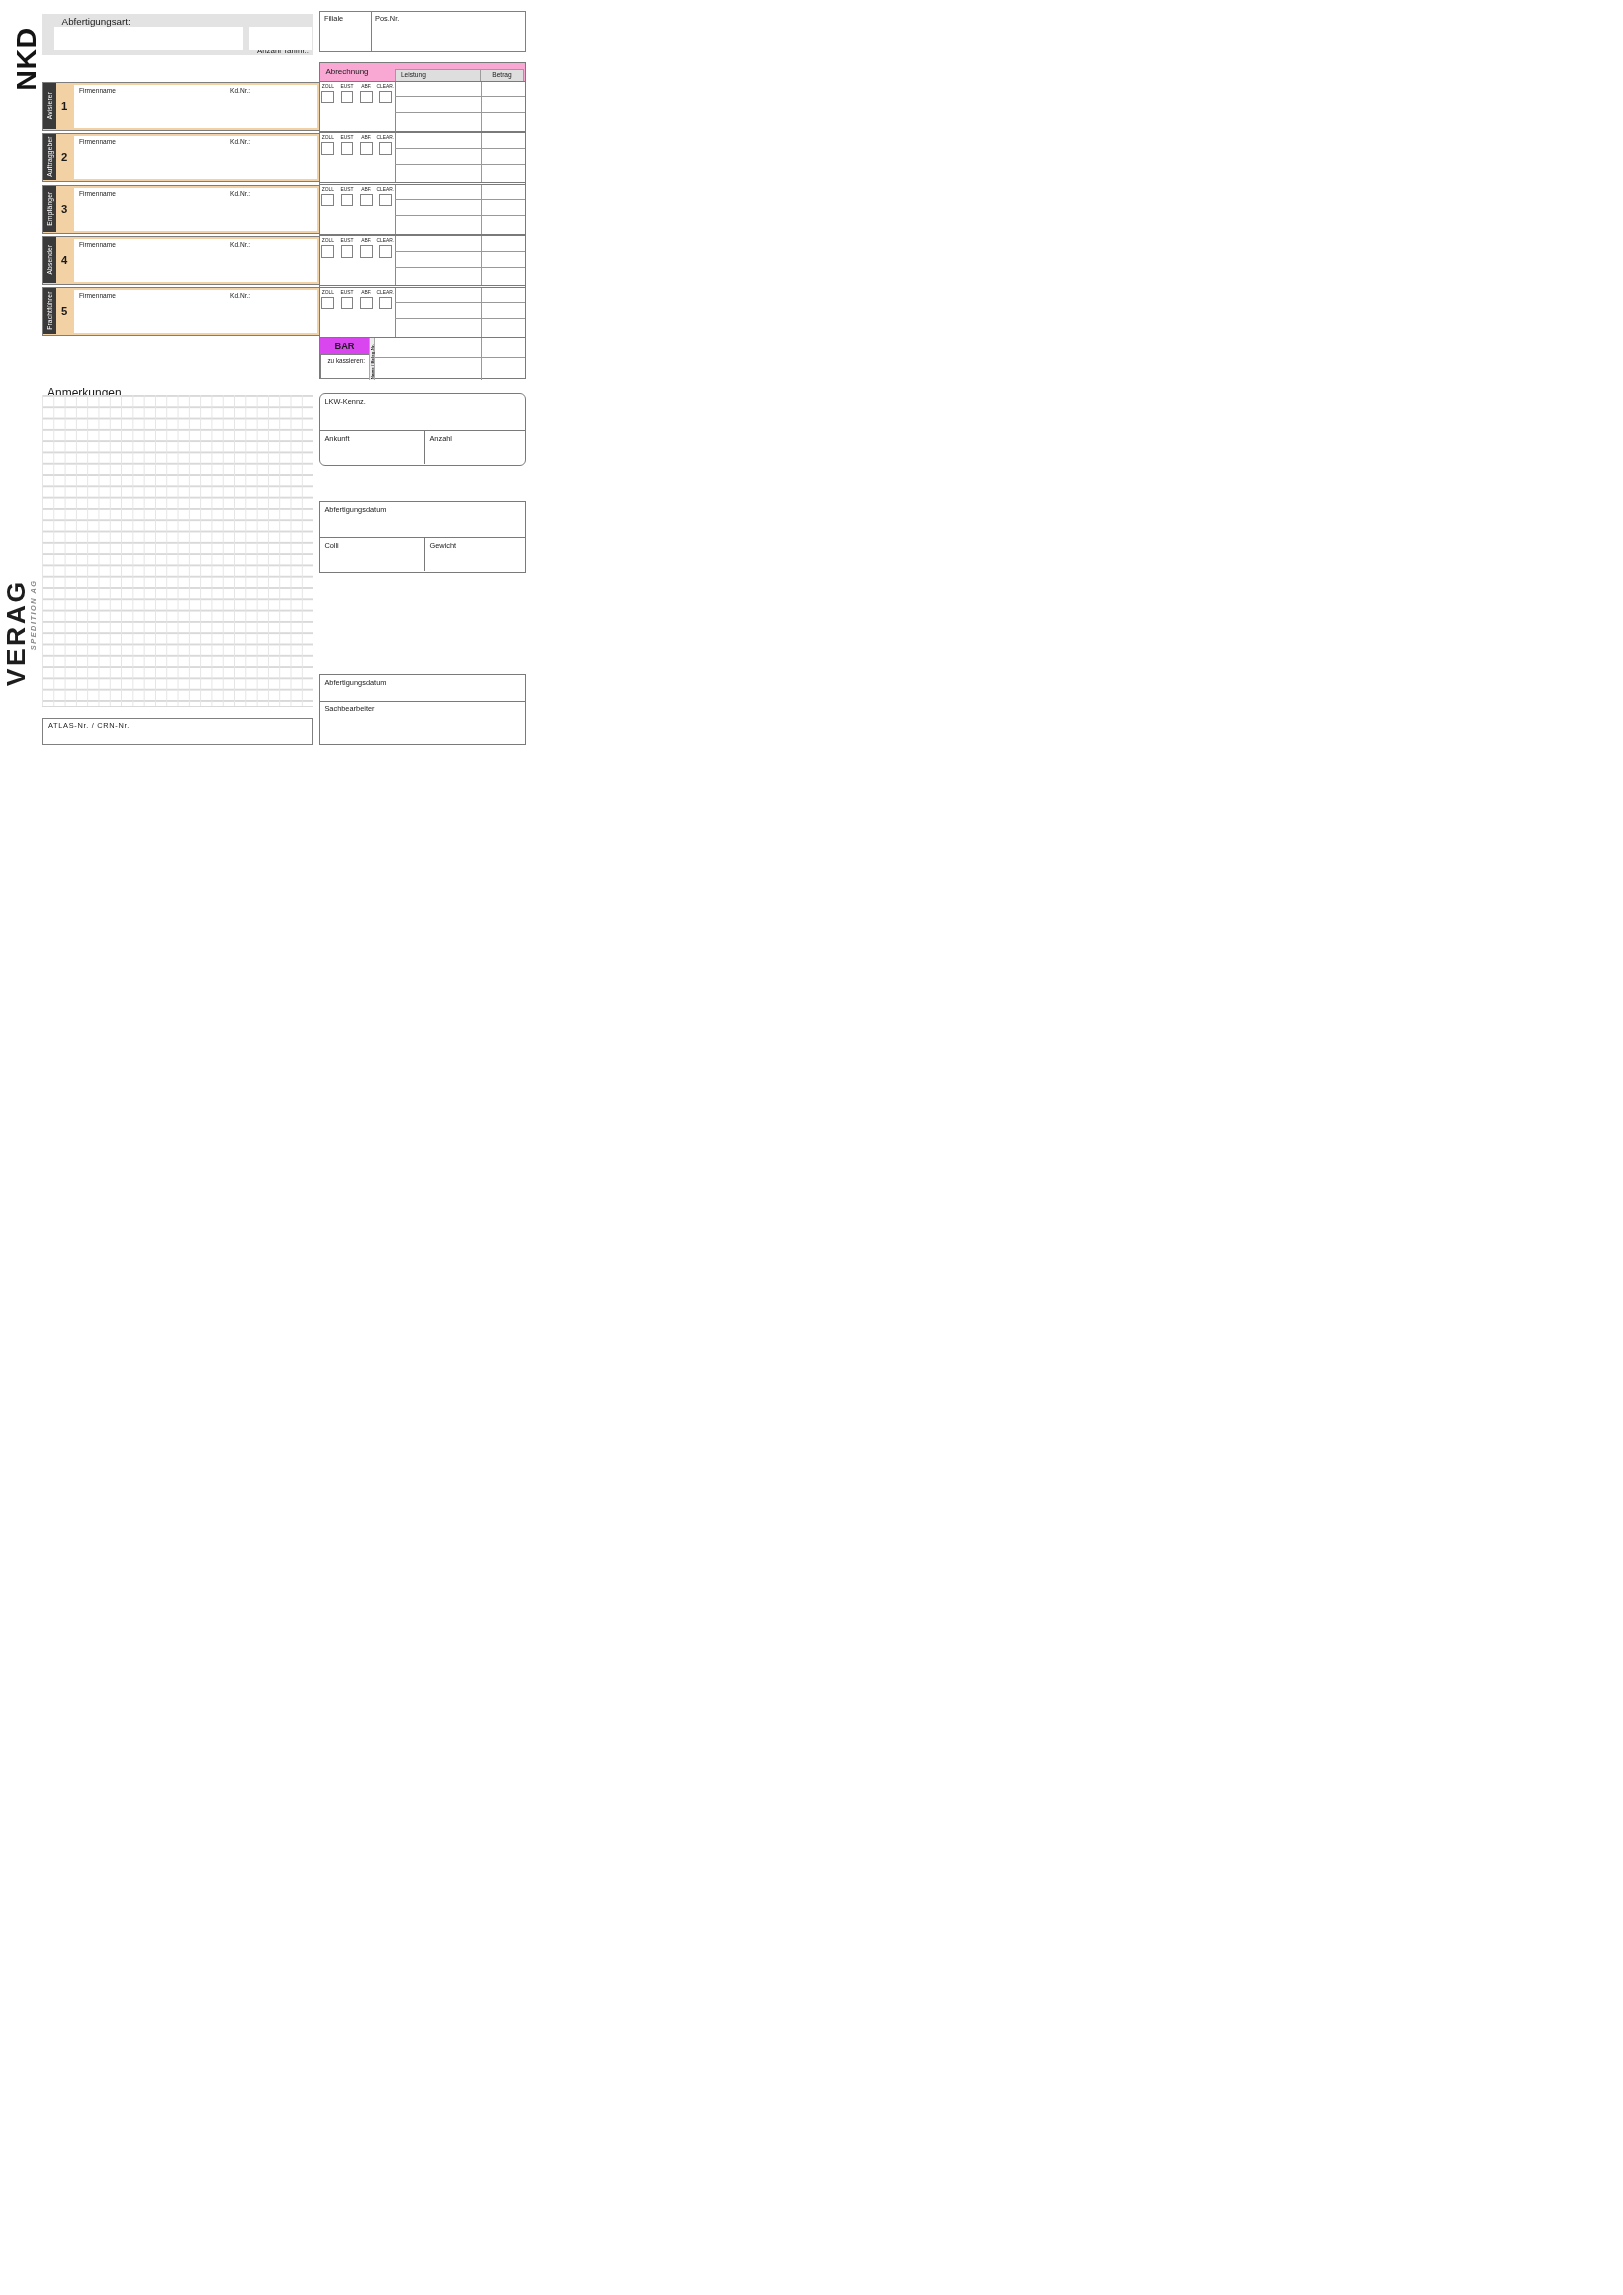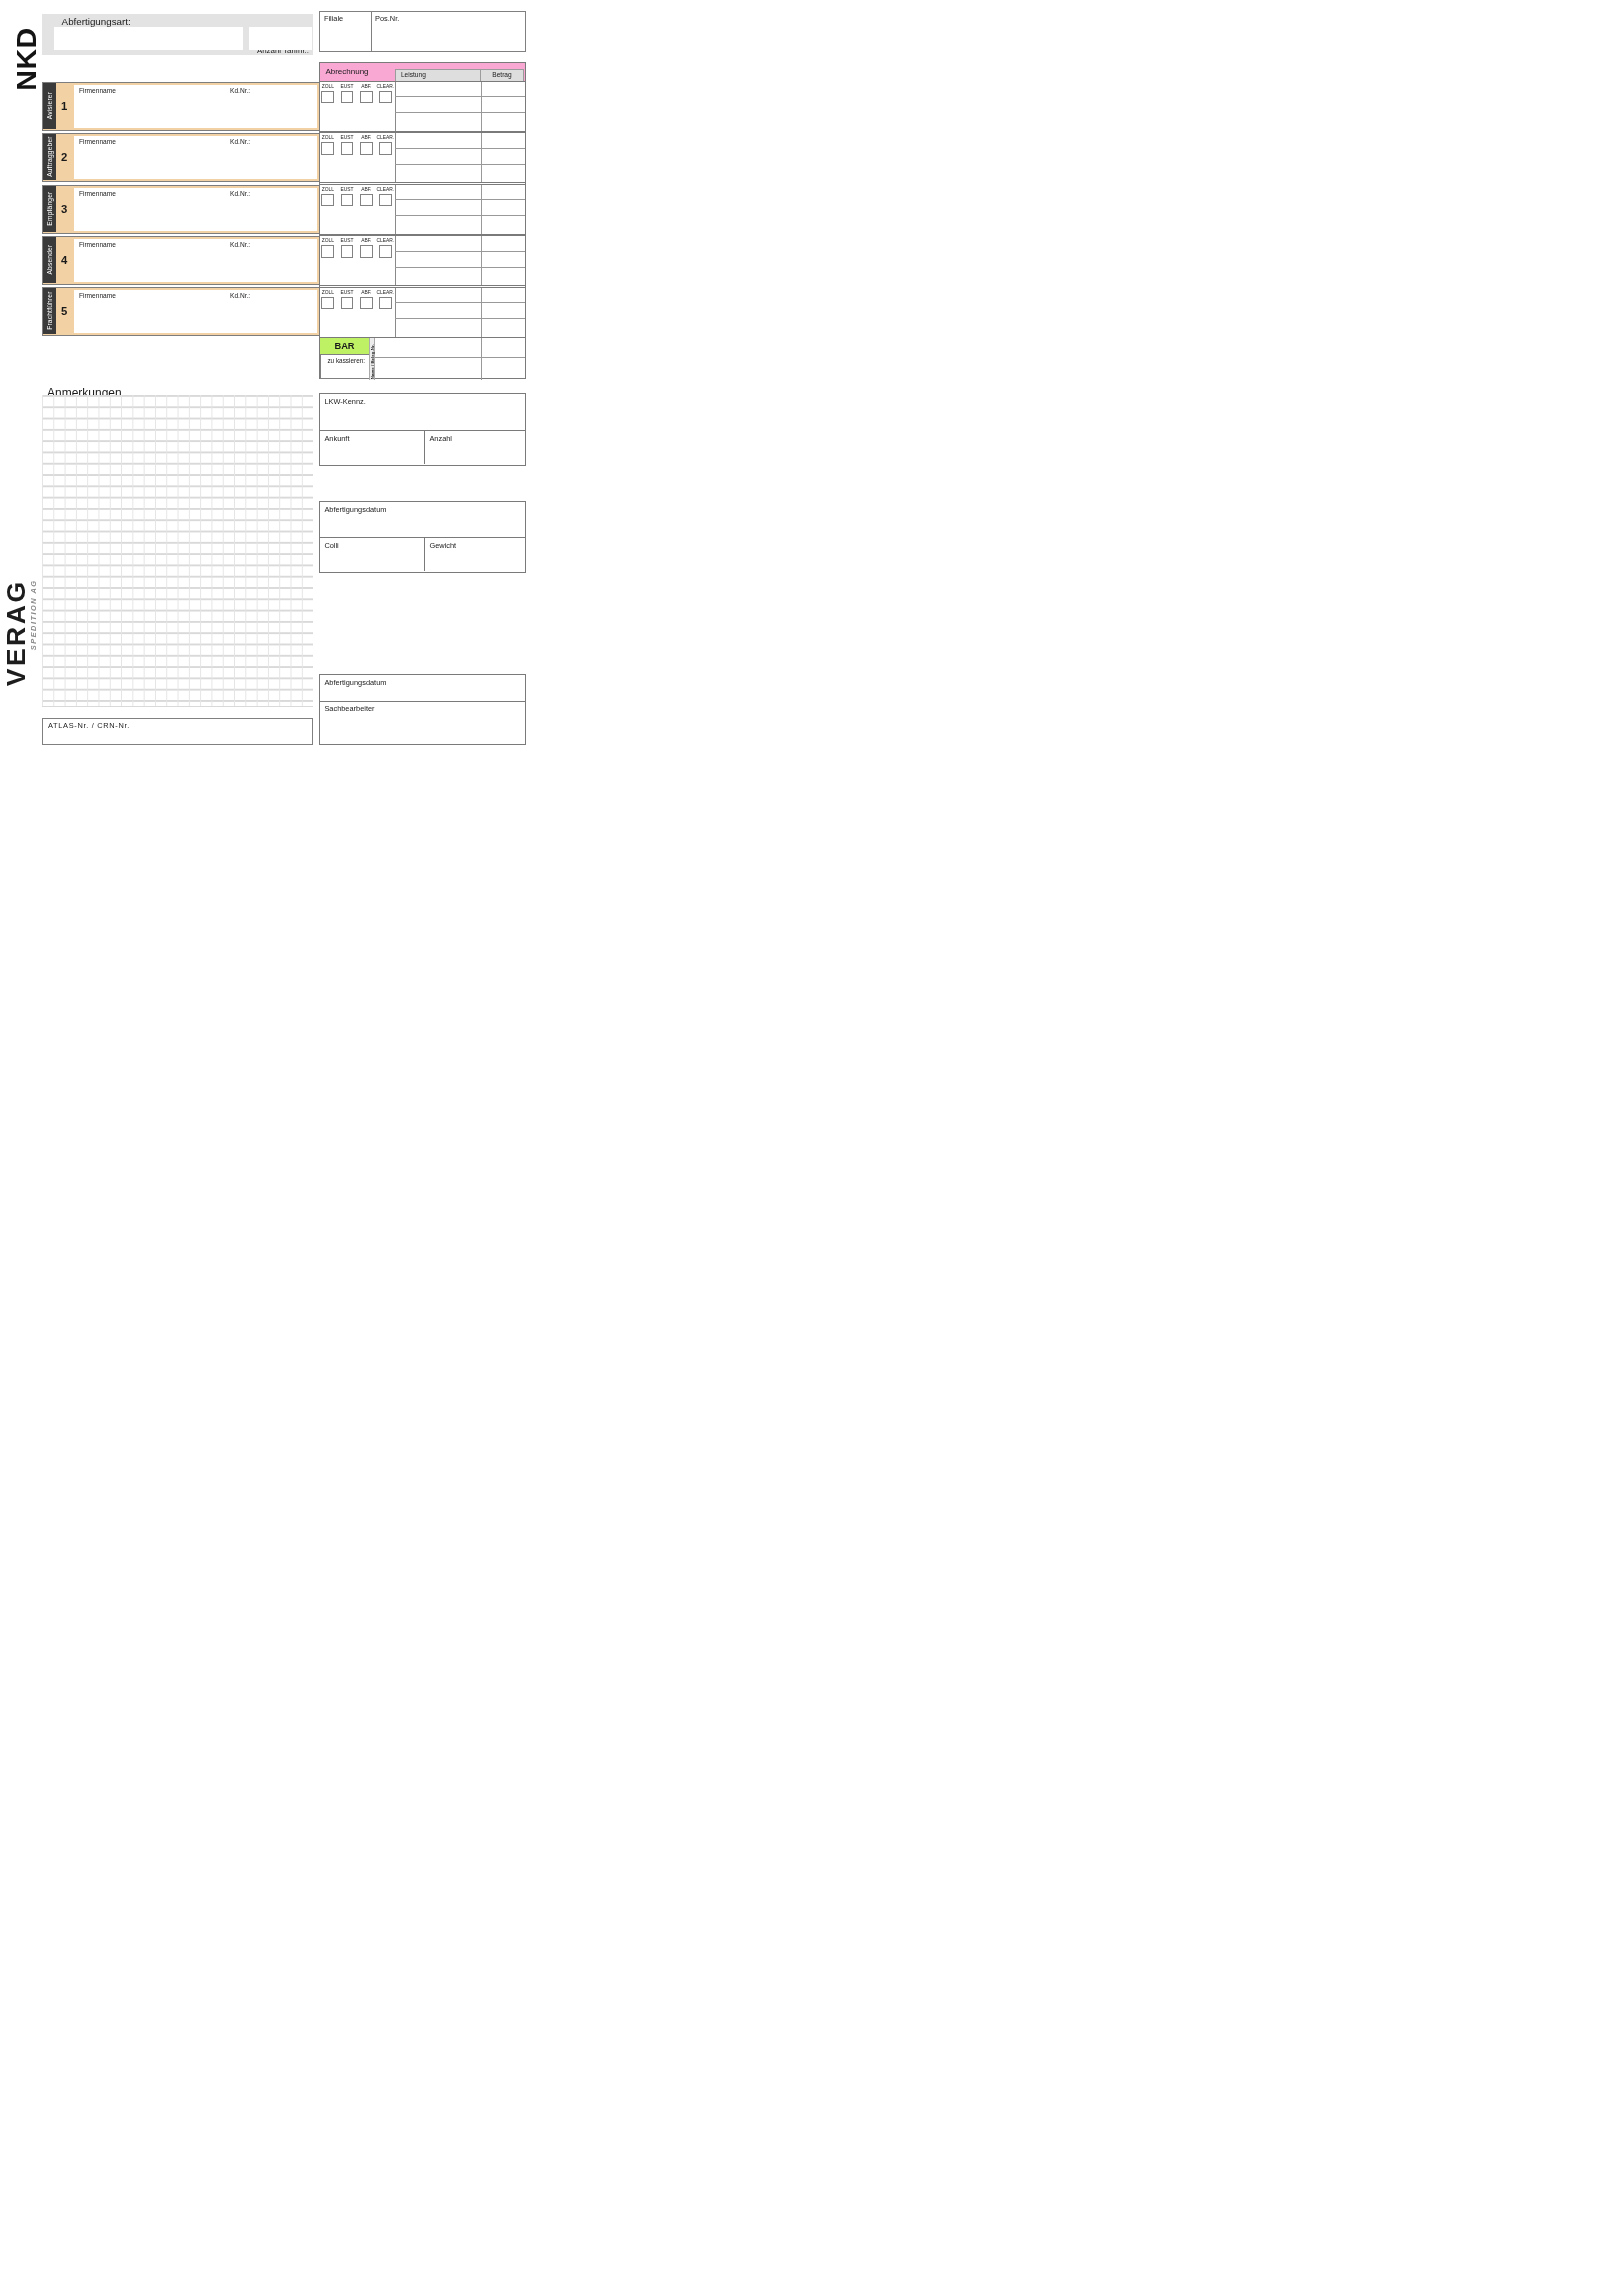--- a/index.html
+++ b/index.html
@@ -60,21 +60,21 @@
   .cb{width:12.8px;height:12.8px;border:1.5px solid #828282;background:#fff;box-sizing:border-box;margin-top:1.5px;}
   .c0{left:-1.5px;} .c1{left:17.7px;} .c2{left:37px;} .c3{left:56px;}
   .rows{position:absolute;left:75px;right:0;top:0;bottom:0;}
   .row{border-bottom:0.5px solid #999;box-sizing:border-box;}
   .r32{height:15.7px;} .r33{height:16px;}
   .row.last{border-bottom:none;}
   .vdiv{position:absolute;left:86px;top:0;bottom:0;width:0.5px;background:#999;}
 
   
   .barsec{position:relative;height:42px;}
-  .bar-head{position:absolute;left:0;top:0;width:49px;height:16.7px;background:#bef264;
+  .bar-head{position:absolute;left:0;top:0;width:49px;height:16.7px;background:#d946ef;
        display:flex;align-items:center;justify-content:center;font-size:9.3px;font-weight:800;}
   .zukass{position:absolute;left:0;top:16.7px;width:50px;height:25px;border:1.5px solid #808080;
        box-sizing:border-box;background:#fff;}
   .zukass span{display:block;padding:1.5px 0 0 6.4px;font-size:6.4px;}
   .namestrip{position:absolute;left:49px;top:0;width:6.4px;height:42px;background:#ececec;
        border-left:0.5px solid #aaa;border-right:0.5px solid #aaa;box-sizing:border-box;}
   .namestrip span{position:absolute;left:-18px;top:18px;width:41px;height:5.4px;transform:rotate(-90deg);
        font-size:4.4px;font-weight:bold;white-space:nowrap;display:flex;align-items:center;}
   .barrows{position:absolute;left:55px;right:0;top:0;bottom:0;}
   .barrow1{height:20.6px;border-bottom:0.5px solid #999;box-sizing:border-box;}
@@ -340,21 +340,21 @@
         <div class="barrow1"></div>
         <div class="barrow2"></div>
         <div class="barvdiv"></div>
       </div>
     </div>
   </div>
 
   <span class="anm-label">Anmerkungen</span>
   <div class="grid"></div>
 
-  <div class="rbox" style="top:393px;height:73px;">
+  <div class="rbox" style="top:393px;height:73px;border-radius:6px;">
     <div class="top-cell" style="height:37px;">
       <span class="boxlabel">LKW-Kennz.</span>
     </div>
     <div class="split" style="height:33px;">
       <div class="lcell">
         <span class="boxlabel">Ankunft</span>
       </div>
       <div class="rcell">
         <span class="boxlabel">Anzahl</span>
       </div>

